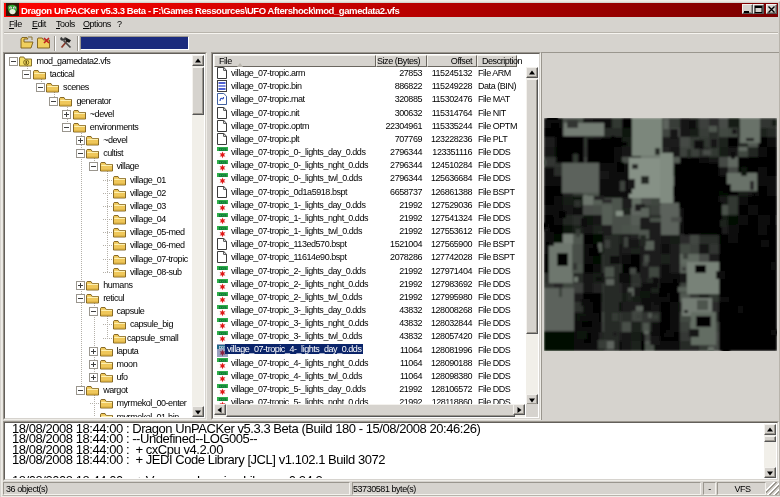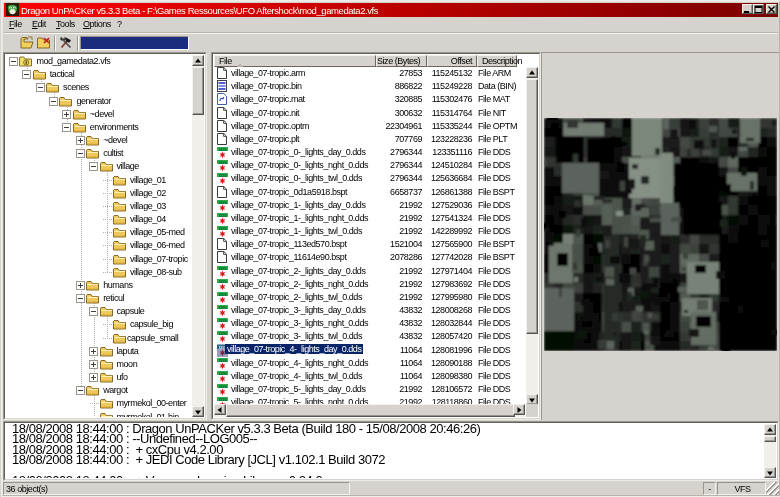--- a/index.html
+++ b/index.html
@@ -4,21 +4,21 @@
 html,body{width:780px;height:497px;overflow:hidden}
 body{font-family:"Liberation Sans",sans-serif;background:#d6d3ce}
 #w{position:absolute;left:0;top:0;width:780px;height:497px;background:#d6d3ce;
    border-left:1px solid #d6d3ce;overflow:hidden;font-size:9px;letter-spacing:-0.45px;color:#000}
 .abs{position:absolute}
 
 #ob{left:0;top:0;width:780px;height:497px;border:1px solid #efede8;}
 #ob2{left:1px;top:1px;width:778px;height:495px;border:1px solid #b8b4ac;border-top-color:#e8e6e0;border-left-color:#e8e6e0}
 
 #tb{left:3px;top:3px;width:774px;height:14px;background:linear-gradient(90deg,#fd0300 0%,#c30000 45%,#7b0000 100%);}
-#tt{position:absolute;left:17px;top:1.5px;color:#fff;font-weight:normal;font-size:9.5px;letter-spacing:-0.42px;white-space:nowrap}
+#tt{position:absolute;left:17px;top:1.5px;color:#fff;font-weight:bold;font-size:9.5px;letter-spacing:-0.42px;white-space:nowrap}
 .wb{position:absolute;top:1px;width:11px;height:10px;background:#d6d3ce;border:1px solid;border-color:#f4f2ee #555 #555 #f4f2ee;box-shadow:inset -1px -1px 0 #9a968e;font-size:0;text-align:center}
 .wb svg{position:absolute;left:0;top:0}
 
 #menu{left:3px;top:17px;width:774px;height:15px;background:#d6d3ce}
 #menu span{position:absolute;top:2px}
 u{text-decoration:underline}
 
 #tbar{left:3px;top:32px;width:774px;height:20px;background:#d6d3ce;border-top:1px solid #b8b4ac;box-shadow:inset 0 1px 0 #f6f4f0}
 .tsep{position:absolute;top:3px;width:2px;height:15px;border-left:1px solid #9a968e;border-right:1px solid #fff}
 
@@ -650,21 +650,21 @@
 <span style="position:absolute;left:1px;top:0">
             <svg class="li" width="11" height="13" viewBox="0 0 11 13">
               <rect x="0" y="0" width="11" height="13" fill="#fdfdfd"></rect>
               <rect x="0" y="1" width="11" height="4" fill="#2fae4a"></rect>
               <text x="5.5" y="4.6" font-size="4.2" font-family="Liberation Sans" font-weight="bold" fill="#063" text-anchor="middle">DDS</text>
               <path d="M5.5 5.6 L6.3 7.6 L8.4 7.2 L7 8.9 L8.4 10.5 L6.3 10.2 L5.5 12.2 L4.7 10.2 L2.6 10.5 L4 8.9 L2.6 7.2 L4.7 7.6 Z" fill="#e01818"></path>
             </svg>
           </span>
 <span class="lname">village_07-tropic_1-_lights_twl_0.dds</span>
 <span class="lsize">21992</span>
-          <span class="loff">142289992</span>
+          <span class="loff">127553612</span>
           <span class="ldesc">File DDS</span>
         </div>
 <div class="lrow" style="top:183.2px">
 <span style="position:absolute;left:1px;top:0">
             <svg class="li" width="10" height="12" viewBox="0 0 10 12">
               <path d="M0.5 0.5 L6.8 0.5 L9.5 3.2 L9.5 11.5 L0.5 11.5 Z" fill="#fff" stroke="#3a3a3a" stroke-width="1"></path>
               <path d="M6.6 0.6 L6.6 3.4 L9.4 3.4" fill="none" stroke="#3a3a3a" stroke-width="0.9"></path>
             </svg>
           </span>
 <span class="lname">village_07-tropic_113ed570.bspt</span>
@@ -1619,16 +1619,17 @@
         </div>
   <div class="thumb" style="left:0;top:12px;width:12px;height:6px"></div>
   <div class="sbtn a-dn" style="left:0;bottom:0">
           <span class="arr"></span>
         </div>
  </div>
 </div>
 
 <div class="abs" id="stat">
  <div class="sp" style="left:0;width:347px;padding-left:2px">36 object(s)</div>
+ <div class="sp" style="left:349px;width:349px;padding-left:0">53730581 byte(s)</div>
  <div class="sp" style="left:700px;width:13px;text-align:center;padding-left:0">-</div>
  <div class="sp" style="left:714px;width:49px;text-align:center;padding-left:2px">VFS</div>
  <div class="grip"></div>
 </div>
 </div>
 </body></html>

